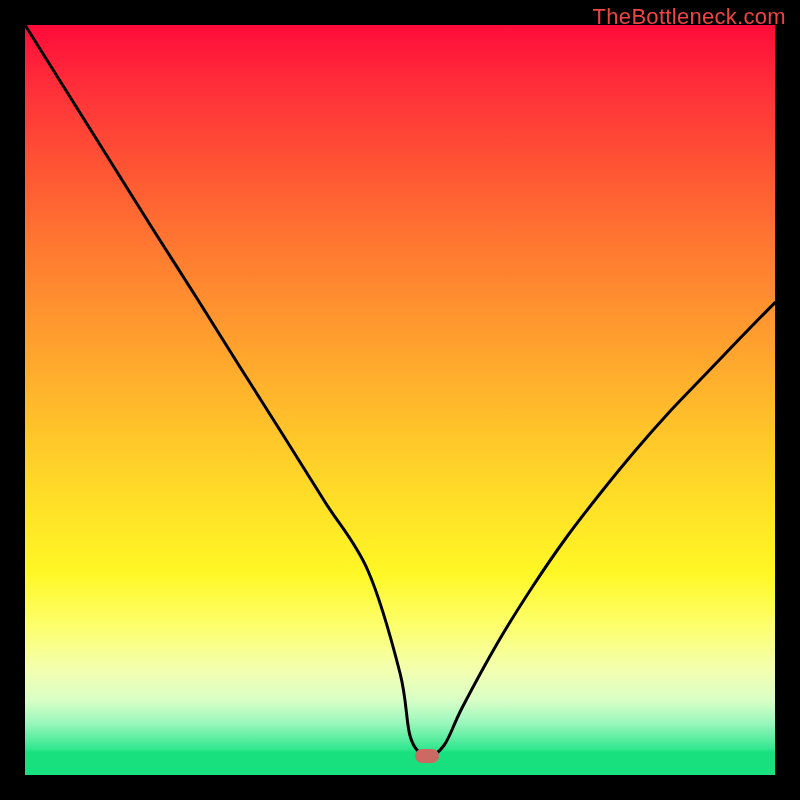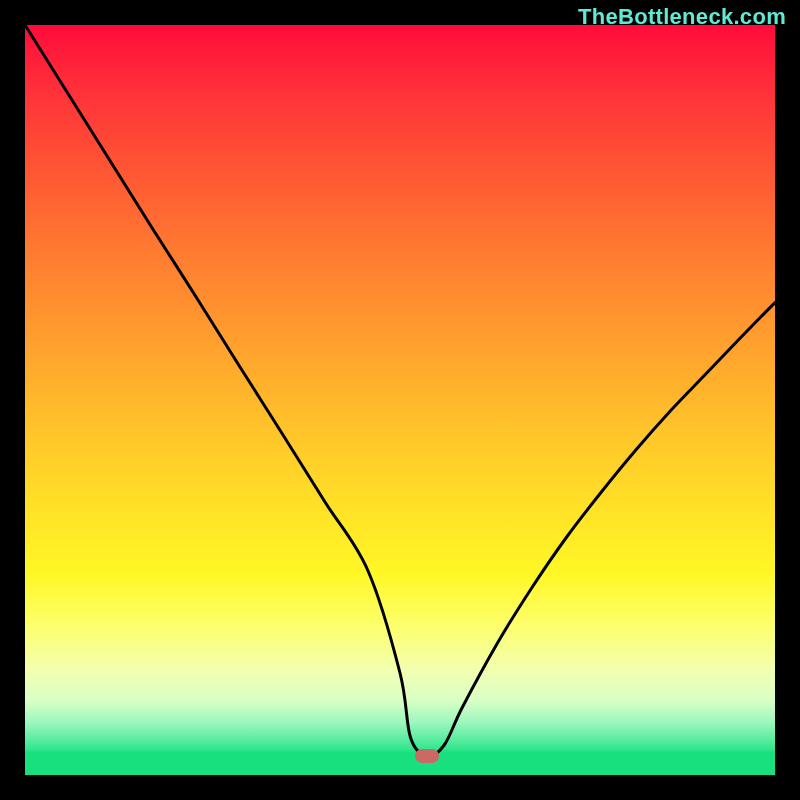--- a/index.html
+++ b/index.html
@@ -14,23 +14,23 @@
   .frame {
     position: relative;
     width: 800px;
     height: 800px;
     background: #000;
   }
   .watermark {
     position: absolute;
     top: 4px;
     right: 14px;
-    color: #5eead4;
+    color: #ef4444;
     font-size: 22px;
-    font-weight: 700;
+    font-weight: 400;
     letter-spacing: 0.3px;
     z-index: 5;
   }
   .plot-area {
     position: absolute;
     left: 25px;
     top: 25px;
     width: 750px;
     height: 750px;
     overflow: hidden;

